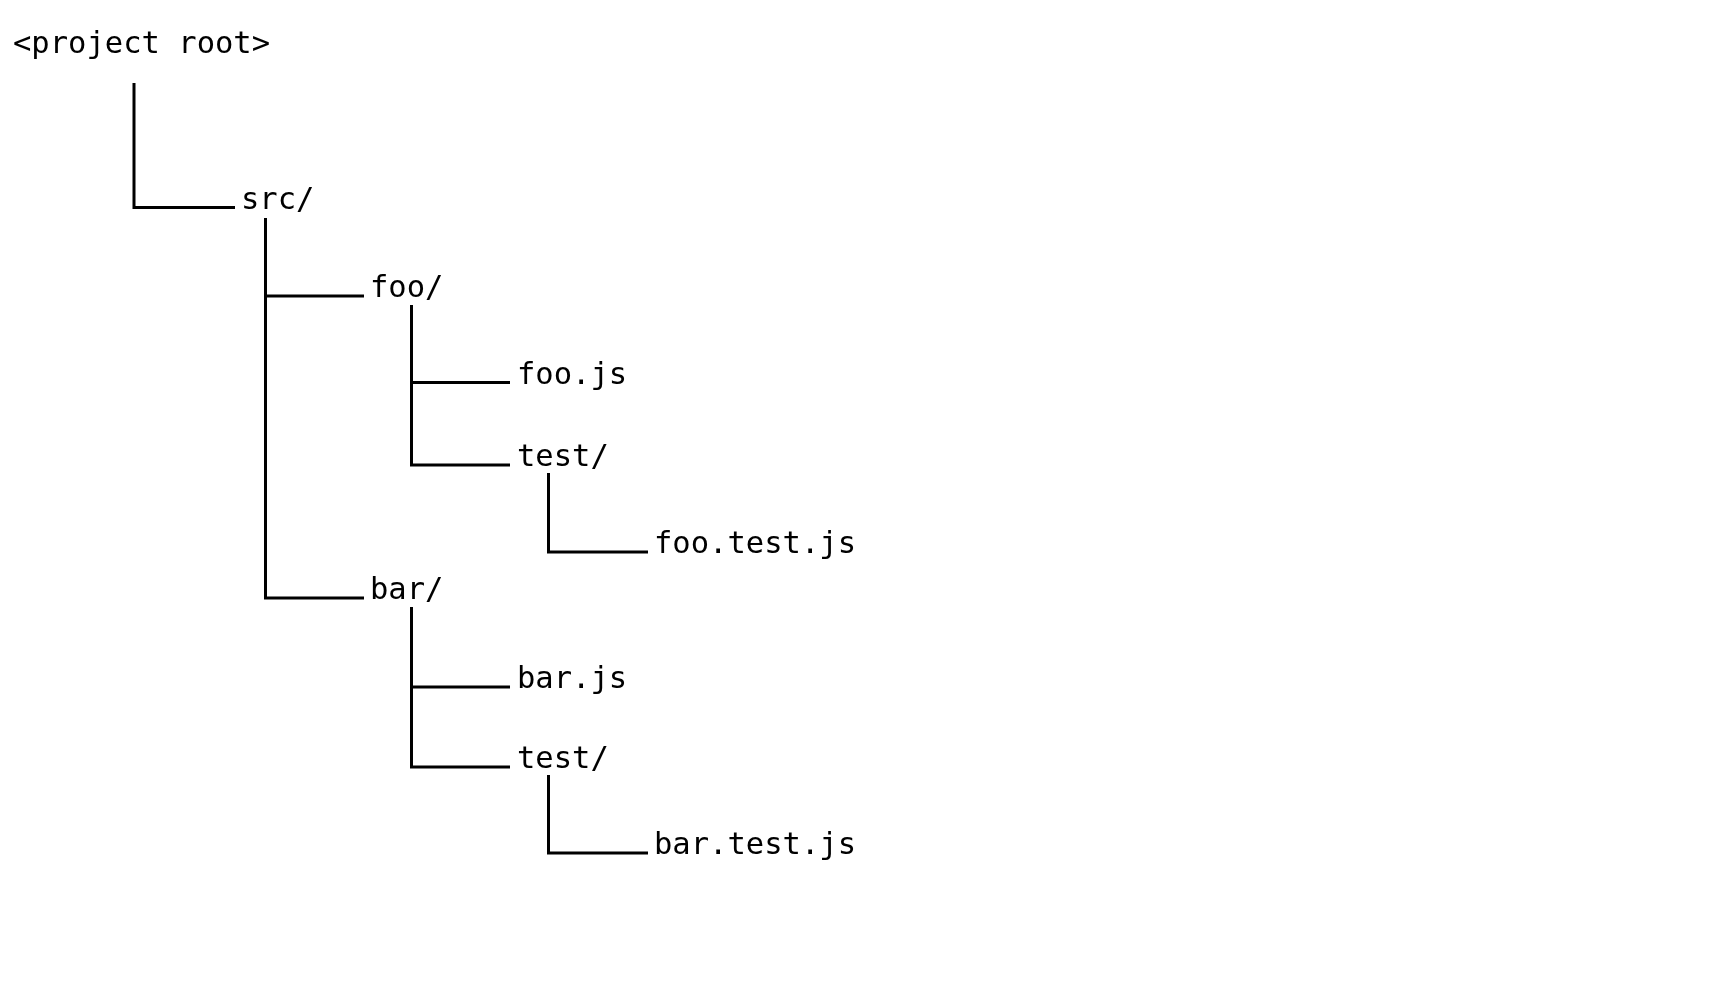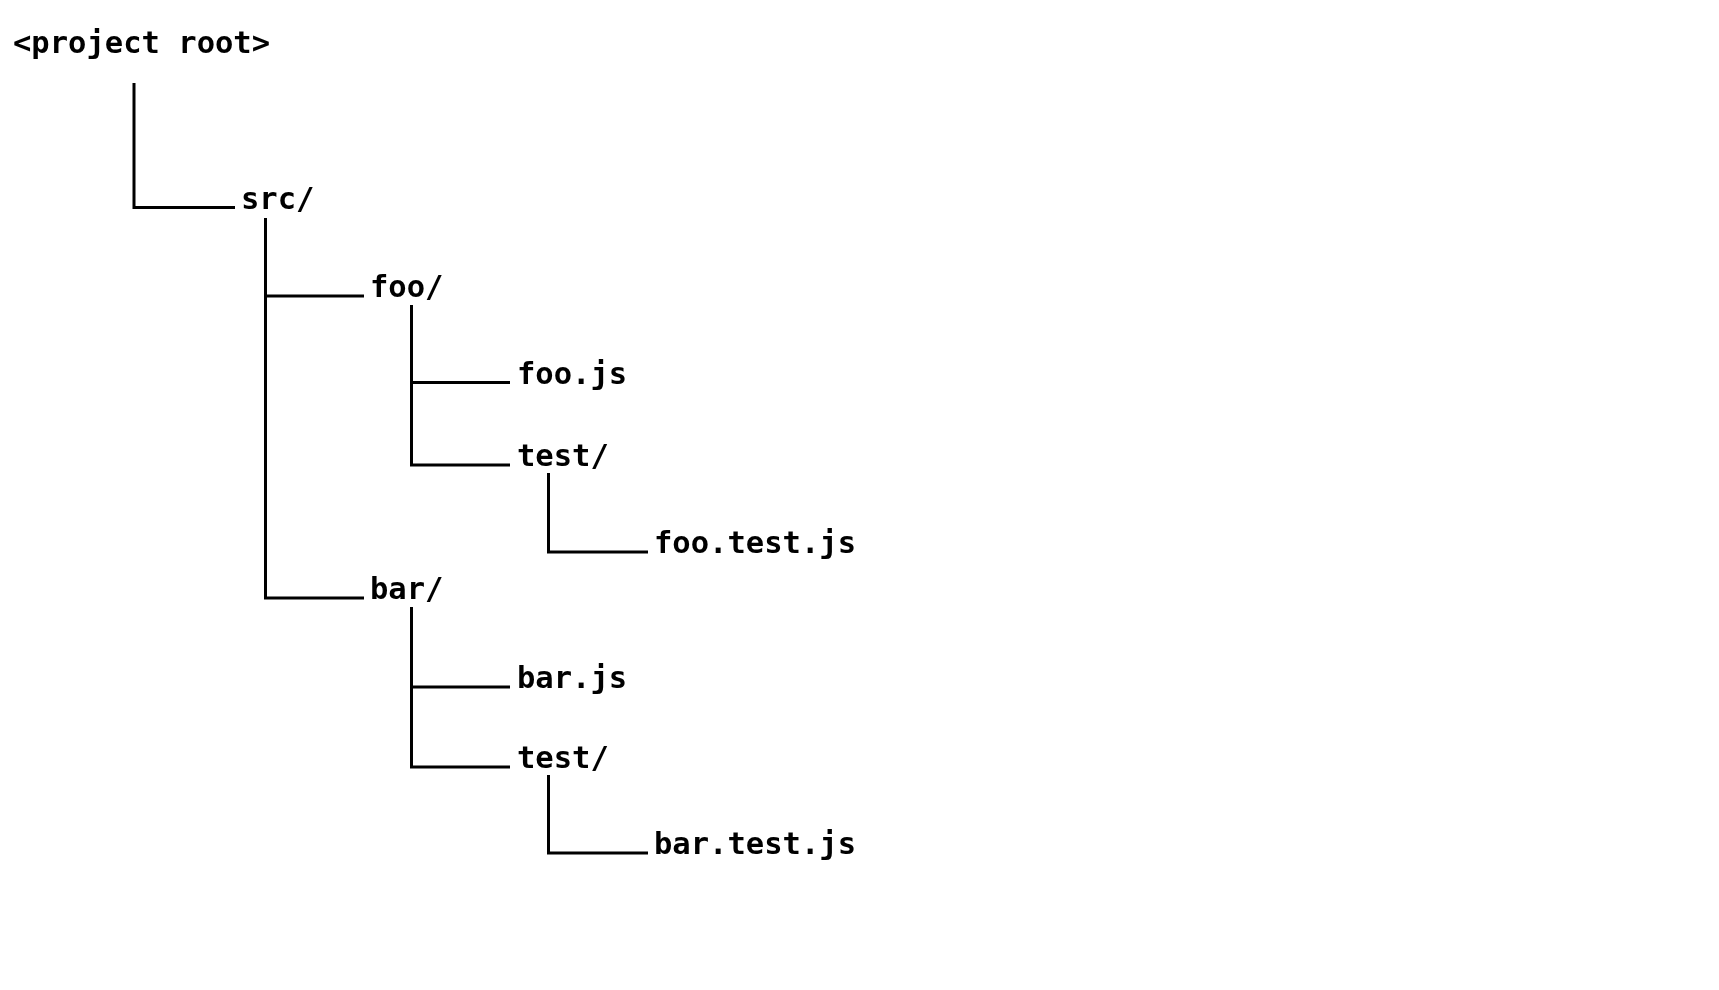--- a/index.html
+++ b/index.html
@@ -8,21 +8,20 @@
     background: #ffffff;
     width: 1719px;
     height: 990px;
     overflow: hidden;
   }
   .canvas {
     position: relative;
     width: 1719px;
     height: 990px;
     background: #ffffff;
-    font-weight: bold;
   }
   svg { display: block; }
   .connector {
     stroke: #000000;
     stroke-width: 3;
     fill: none;
     stroke-linecap: butt;
     stroke-linejoin: miter;
   }
   .node-label {

